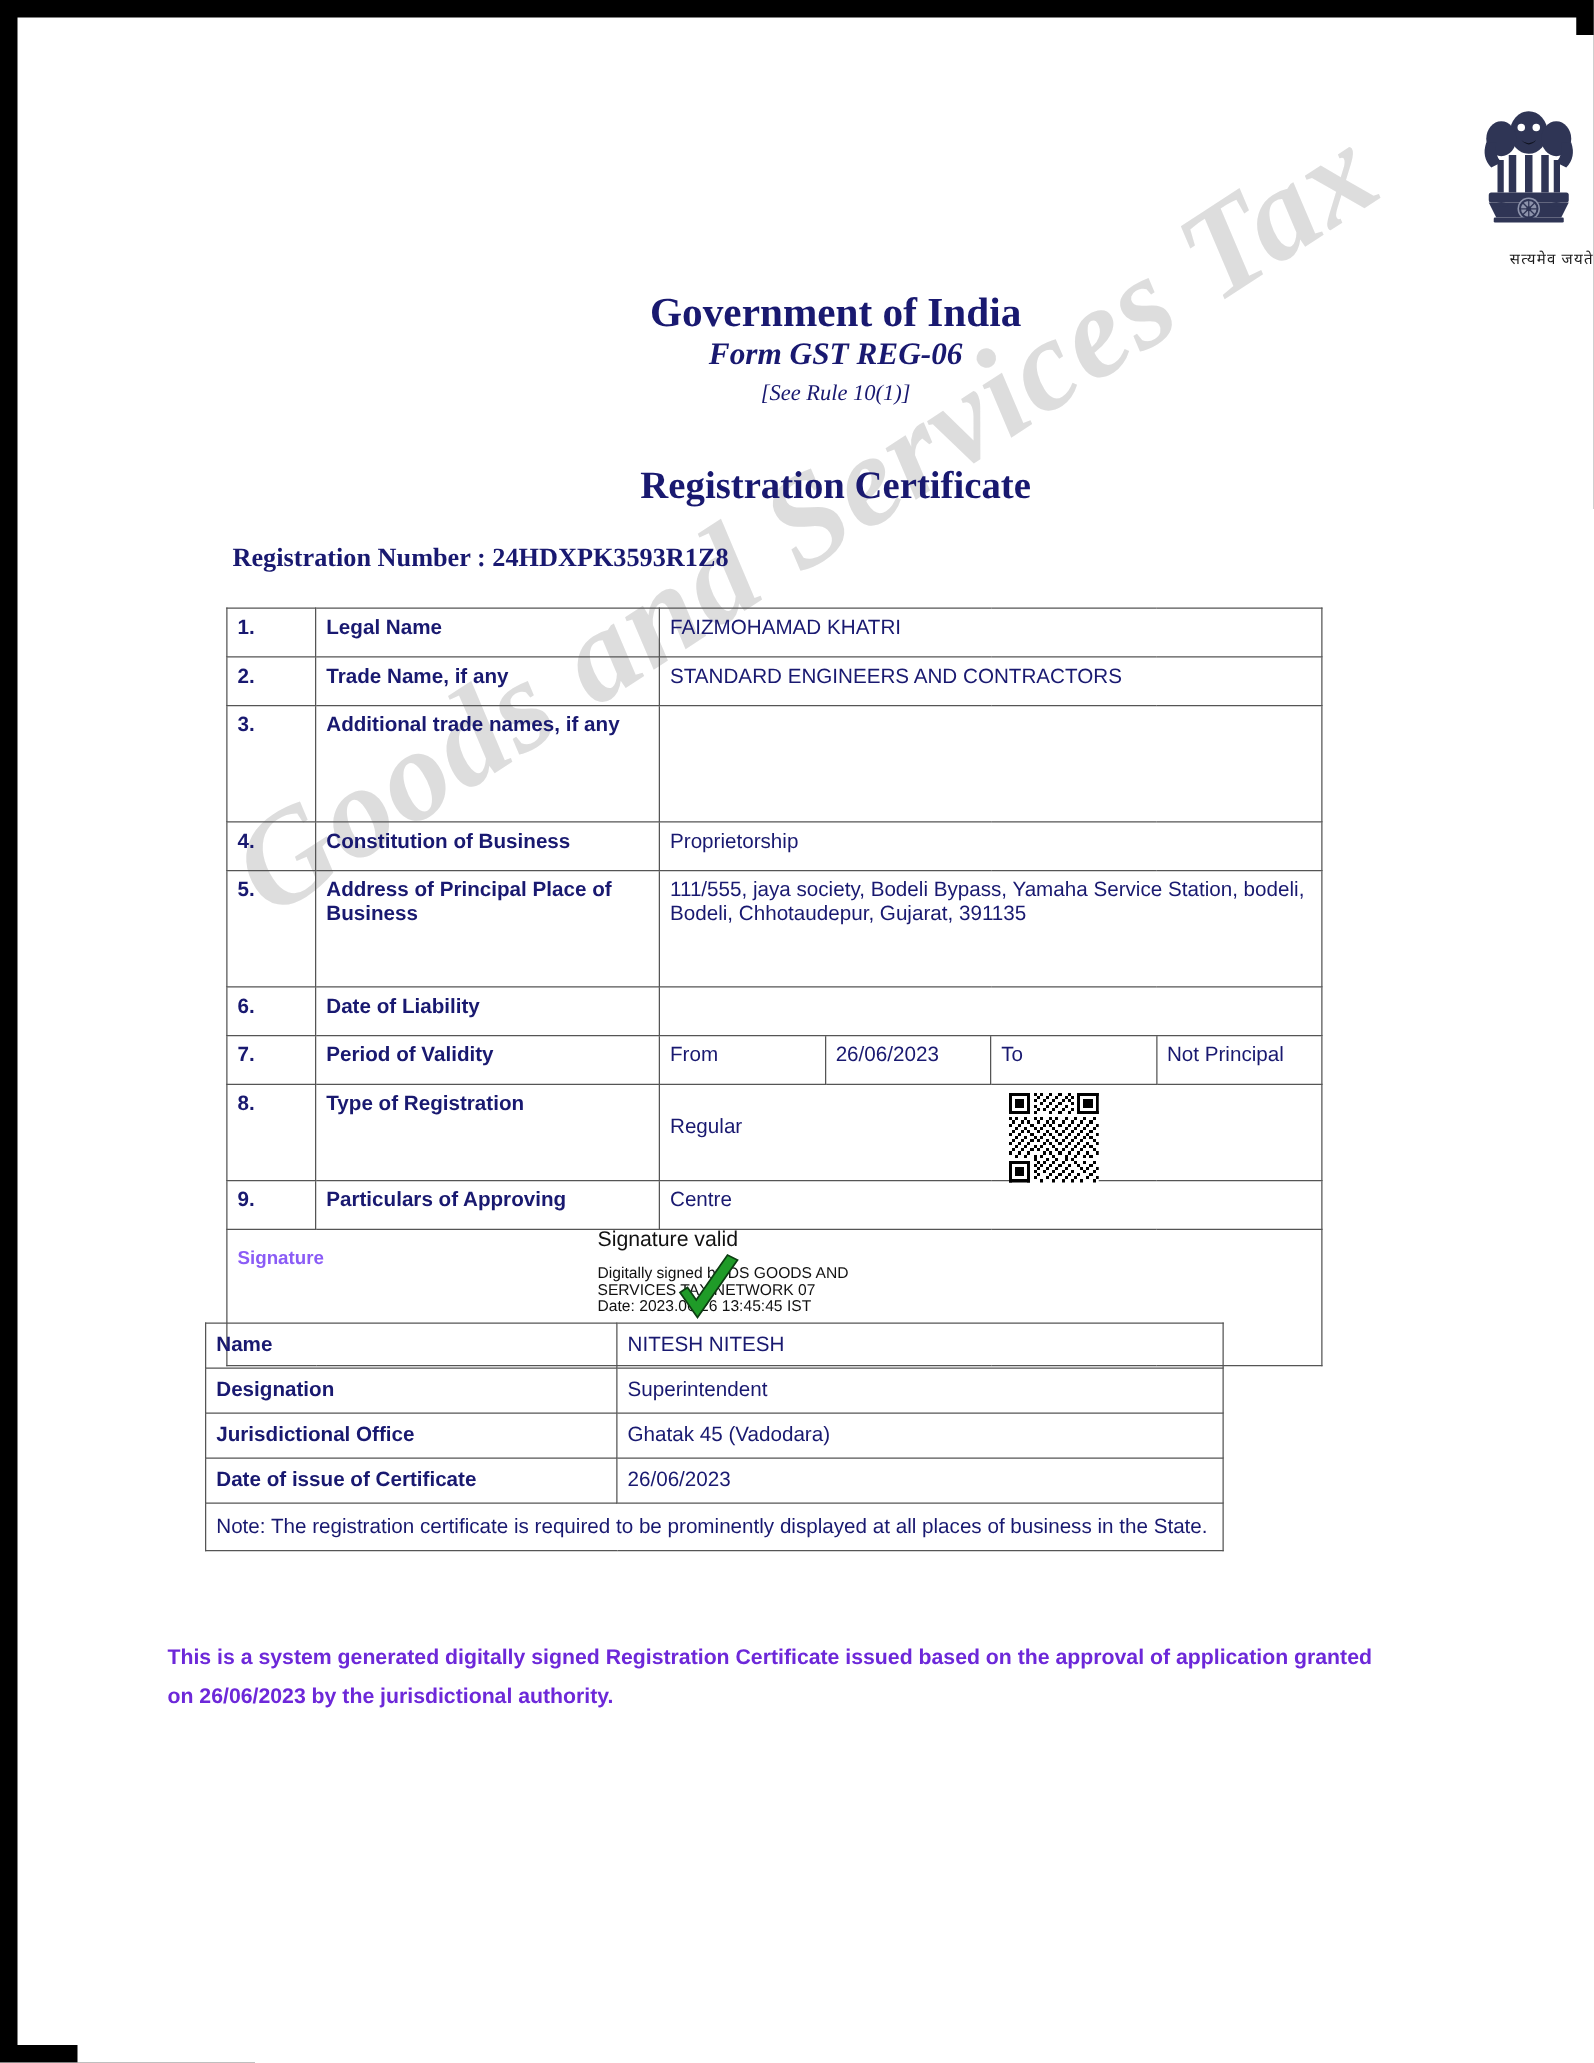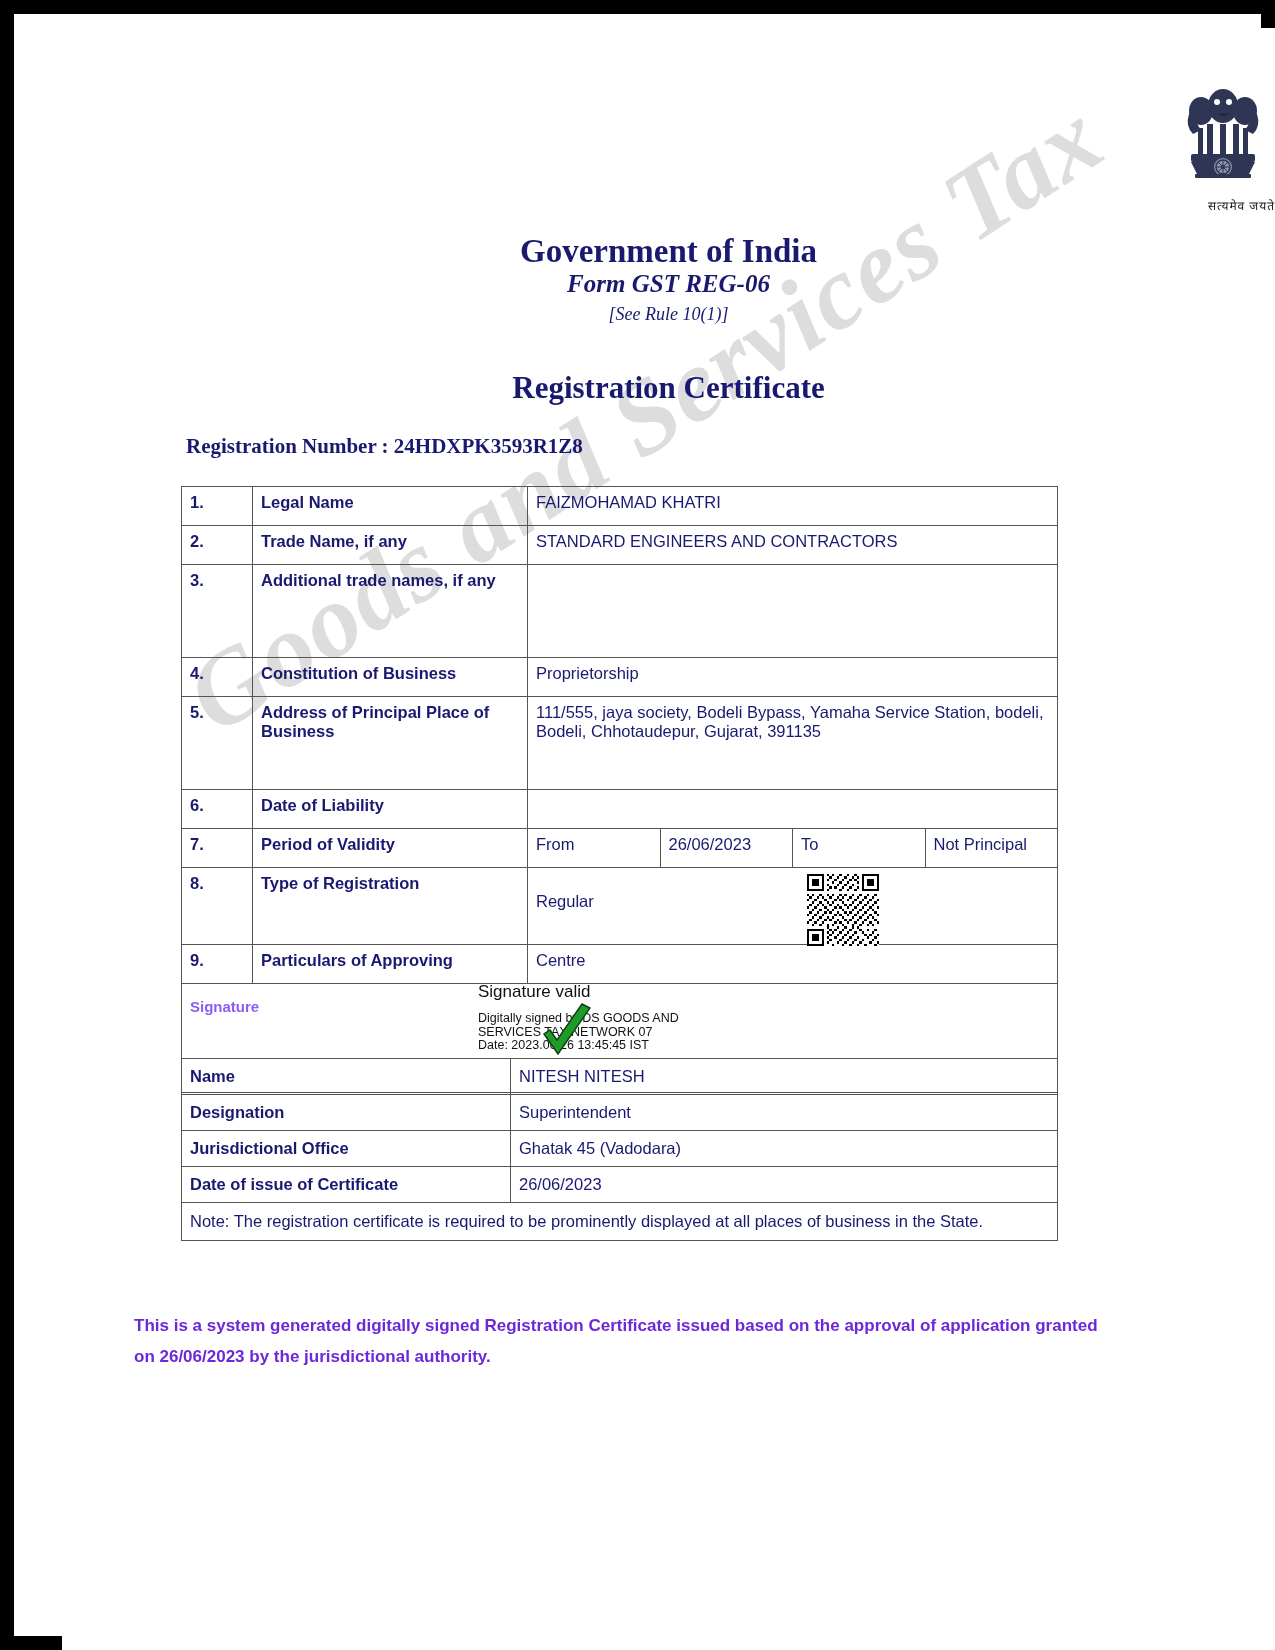--- a/index.html
+++ b/index.html
@@ -188,23 +188,23 @@
   .sig-check {
     position: absolute;
     left: 352px;
     top: 16px;
     width: 64px;
     height: 64px;
   }
   
   .lower-table {
     position: absolute;
-    left: 119px;
+    left: 102px;
     top: 1030px;
-    width: 877px;
+    width: 815px;
     border-collapse: collapse;
     z-index: 6;
     table-layout: fixed;
   }
   .lower-table td {
     border: 1px solid #555555;
     padding: 8px 8px;
     font-size: 16.5px;
     color: #191970;
     vertical-align: middle;

